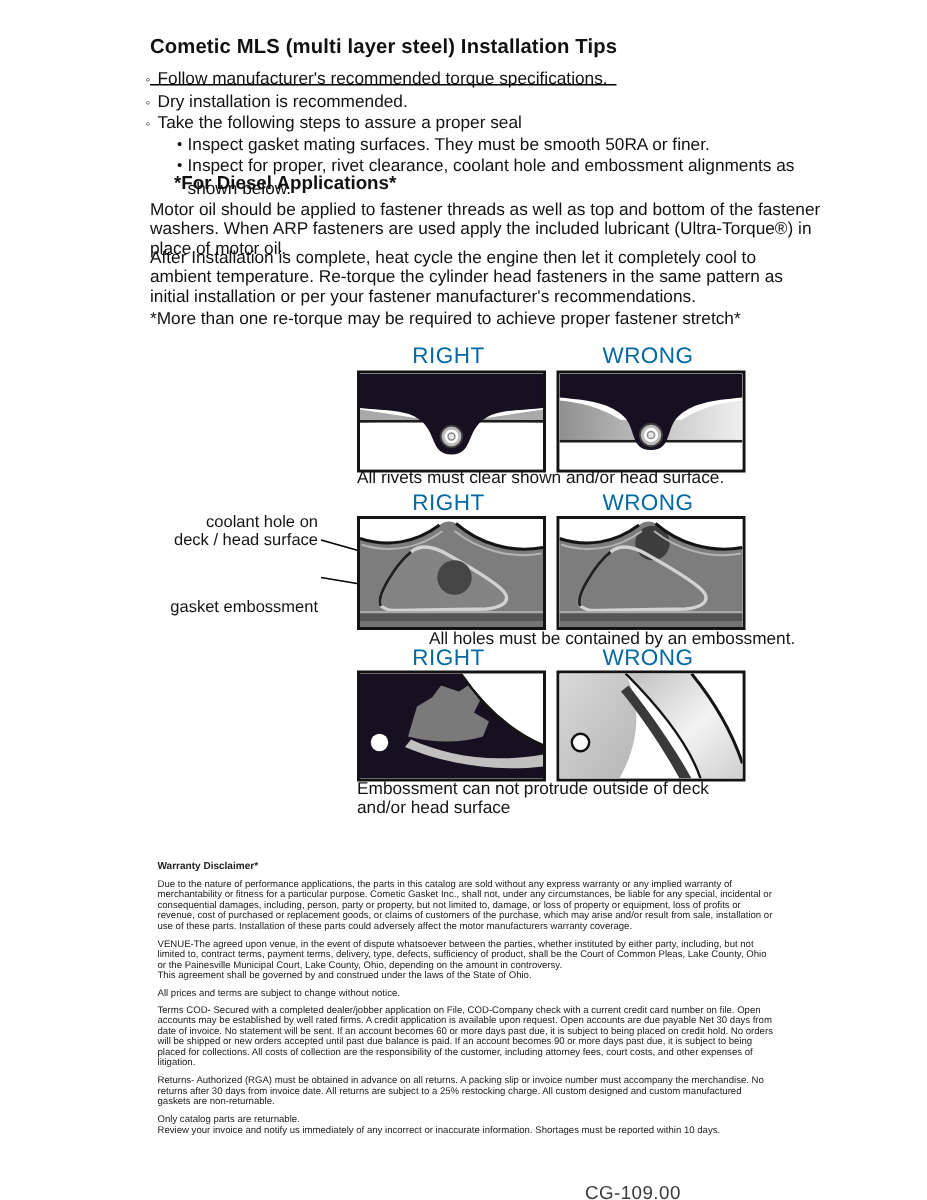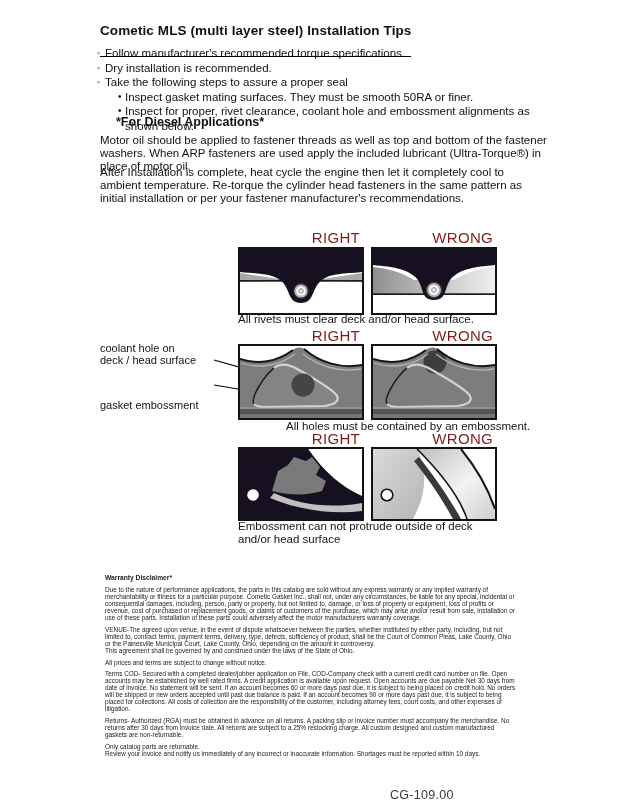--- a/index.html
+++ b/index.html
@@ -16,25 +16,25 @@
   .tips{left:97px;top:46px;width:460px;font-size:11.5px;line-height:14.6px;}
   .tips .row{display:flex;}
   .tips .dot{width:8px;flex:0 0 8px;font-size:9px;line-height:14.6px;}
   .tips .sub{padding-left:21px;}
   .tips .sdot{width:7px;flex:0 0 7px;font-size:10px;line-height:14.2px;}
   .diesel-h{left:100px;top:115px;font-size:12.5px;font-weight:bold;margin-left:16px;}
   .para{left:100px;width:447px;font-size:11.5px;line-height:13px;}
   .p1{top:134px;}
   .p2{top:166px;}
   .note{top:207px;}
-  .dlabel{width:122px;text-align:right;font-size:15px;color:#7f1d1d;letter-spacing:.3px;}
+  .dlabel{width:122px;text-align:center;font-size:15px;color:#0369a1;letter-spacing:.3px;}
   .panel{width:122px;height:64px;border:2px solid #131313;background:#fff;}
   .panel svg{display:block;width:100%;height:100%;}
   .caption{font-size:11.5px;line-height:12.5px;color:#141414;}
-  .side-label{width:112px;font-size:11px;line-height:11.8px;color:#141414;}
+  .side-label{width:112px;text-align:right;font-size:11px;line-height:11.8px;color:#141414;}
   .legal{left:105px;top:574px;width:412px;color:#222;}
   .legal h4{margin:0 0 5px 0;font-size:6.7px;}
   .legal p{margin:0 0 4.8px 0;font-size:6.4px;line-height:7px;white-space:pre-line;}
   .footer-code{left:390px;top:788px;font-size:12.5px;color:#3a3a3a;letter-spacing:.3px;}
   .leader{pointer-events:none;}
 </style>
 </head>
 <body>
 
 <div class="page">
@@ -60,20 +60,21 @@
     </div>
     <div class="row sub">
       <span class="sdot">•</span>
       <span>Inspect for proper, rivet clearance, coolant hole and embossment alignments as shown below.</span>
     </div>
   </div>
 
   <div class="abs diesel-h">*For Diesel Applications*</div>
   <div class="abs para p1">Motor oil should be applied to fastener threads as well as top and bottom of the fastener washers. When ARP fasteners are used apply the included lubricant (Ultra-Torque®) in place of motor oil.</div>
   <div class="abs para p2">After Installation is complete, heat cycle the engine then let it completely cool to ambient temperature. Re-torque the cylinder head fasteners in the same pattern as initial installation or per your fastener manufacturer's recommendations.</div>
+  <div class="abs para note">*More than one re-torque may be required to achieve proper fastener stretch*</div>
 
   <div class="abs dlabel" style="left:238px;top:229px;">RIGHT</div>
   <div class="abs dlabel" style="left:371px;top:229px;">WRONG</div>
 
   <div class="abs panel" style="left:238px;top:247px;">
     <svg viewBox="0 0 122 64" preserveAspectRatio="none">
       <rect width="122" height="64" fill="#ffffff"></rect>
       <path d="M0,24 L46,31 L0,33 Z" fill="#a9a9a9"></path>
       <path d="M122,24 L76,31 L122,33 Z" fill="#a9a9a9"></path>
       <rect x="0" y="31" width="122" height="1.7" fill="#1c1c1c"></rect>
@@ -94,21 +95,21 @@
       </defs>
       <rect width="122" height="64" fill="#ffffff"></rect>
       <path d="M0,18 C20,20 31,25 41,31 L81,31 C91,25 102,20 122,18 V45 H0 Z" fill="url(#g1)"></path>
       <rect x="0" y="44.3" width="122" height="1.7" fill="#1c1c1c"></rect>
       <path d="M0,0 H122 V16 C100,18 90,20 81,27 C70,35 76,51 61,51 C46,51 52,35 41,27 C32,20 22,18 0,16 Z" fill="#171020"></path>
       <circle cx="61" cy="41" r="7.5" fill="#b9b9b9" stroke="#3c3c3c" stroke-width="1.2"></circle>
       <circle cx="61" cy="41" r="4.8" fill="#ffffff"></circle>
       <circle cx="61" cy="41" r="2.4" fill="#e8e8e8" stroke="#8a8a8a" stroke-width="1"></circle>
     </svg>
   </div>
-  <div class="abs caption" style="left:238px;top:313px;">All rivets must clear deck and/or head surface.</div>
+  <div class="abs caption" style="left:238px;top:313px;">All rivets must clear shown and/or head surface.</div>
 
   <div class="abs dlabel" style="left:238px;top:327px;">RIGHT</div>
   <div class="abs dlabel" style="left:371px;top:327px;">WRONG</div>
 
   <div class="abs side-label" style="left:100px;top:343px;">
     <div>coolant hole on</div>
     <div>deck / head surface</div>
   </div>
   <div class="abs side-label" style="left:100px;top:400px;">gasket embossment</div>
 

